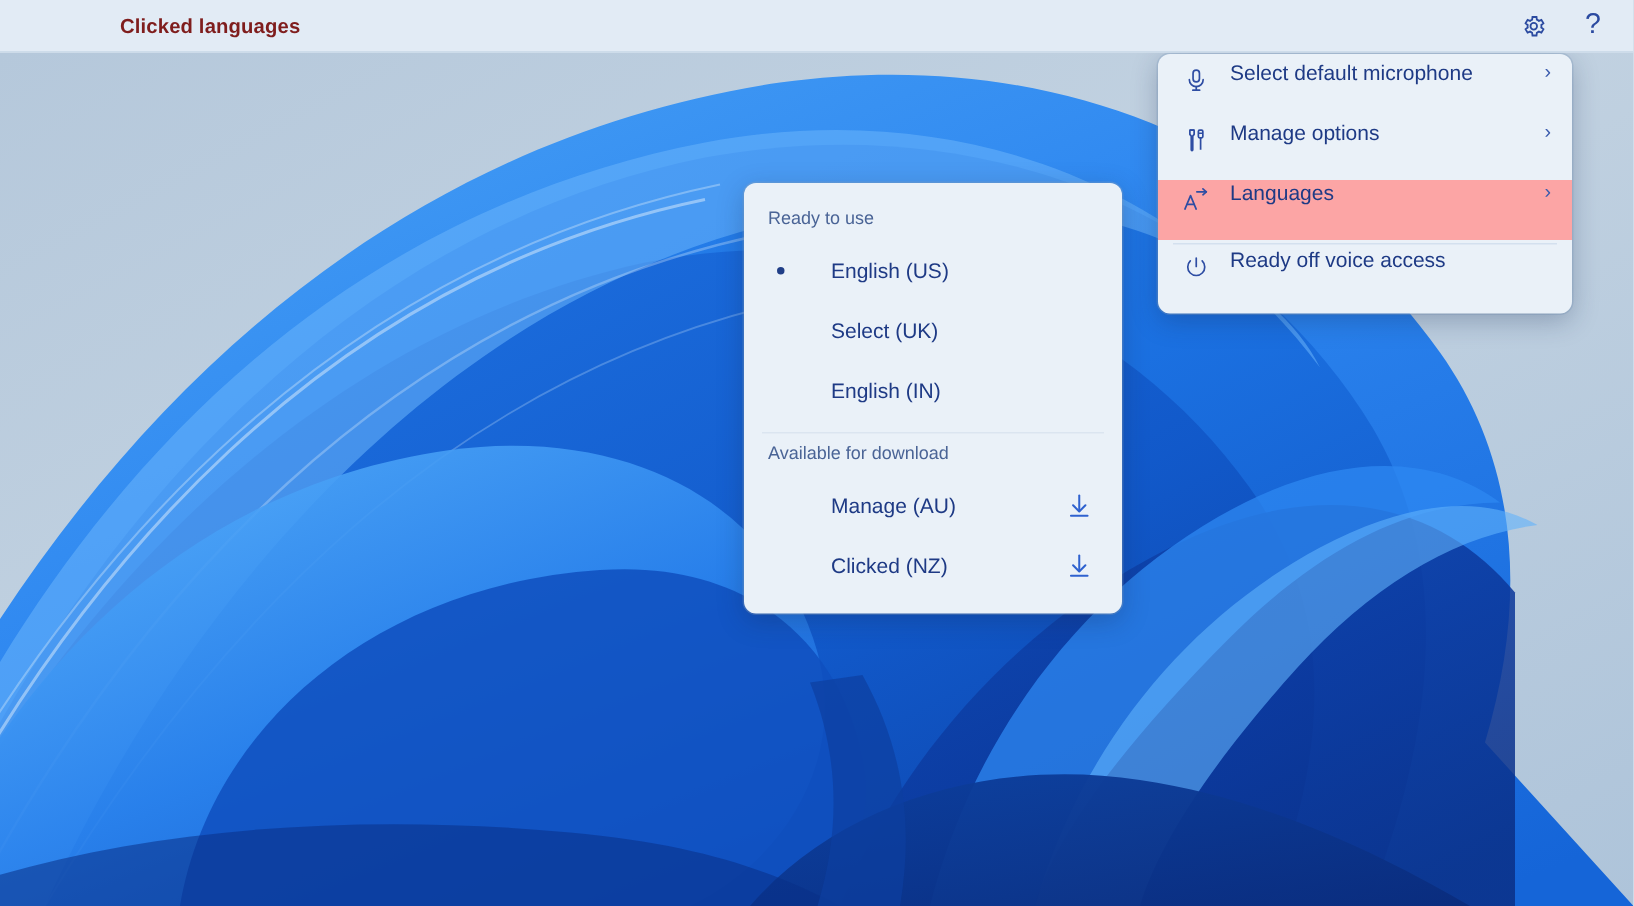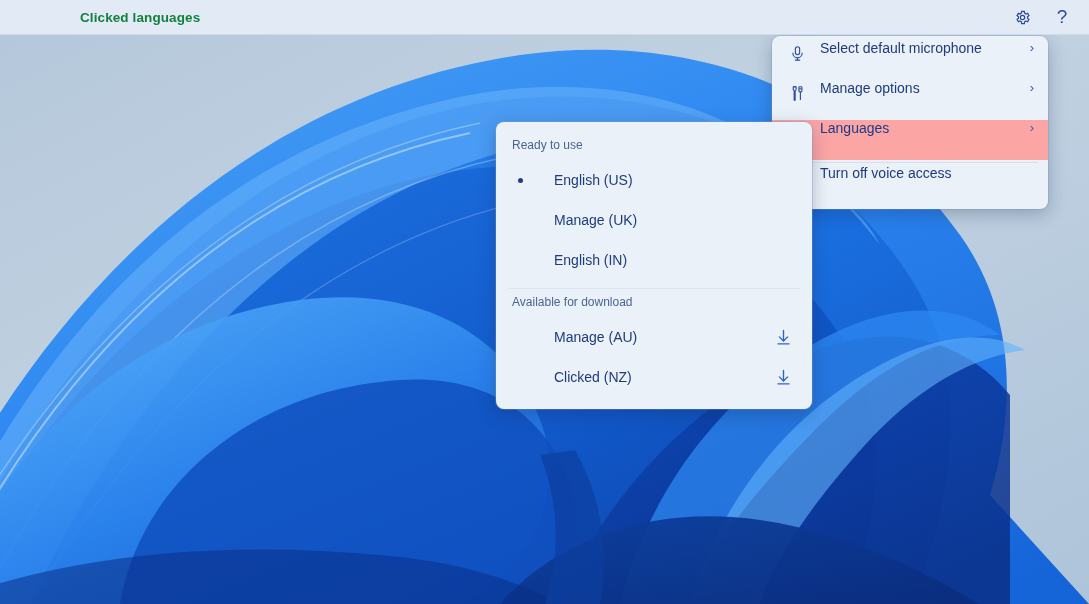--- a/index.html
+++ b/index.html
@@ -37,21 +37,21 @@
     background: #e2ebf5;
     display: flex;
     align-items: center;
     border-bottom: 1px solid #cddcea;
     z-index: 40;
   }
   #titlebar .title {
     margin-left: 80px;
     font-size: 13.5px;
     font-weight: bold;
-    color: #15803d;
+    color: #7f1d1d;
     letter-spacing: 0.1px;
   }
   #titlebar .tb-actions {
     margin-left: auto;
     display: flex;
     align-items: center;
     gap: 14px;
     padding-right: 14px;
   }
   .tb-btn {
@@ -114,21 +114,21 @@
   }
   .menu-sep {
     height: 1px;
     background: #d3e0ee;
     margin: 2px 10px;
   }
 
   
   #langpanel {
     left: 496px; top: 122px;
-    width: 316px;
+    width: 252px;
     padding: 10px 0 12px 0;
   }
   .lang-section-head {
     font-size: 12px;
     color: #4a6496;
     padding: 6px 0 8px 16px;
   }
   .lang-item {
     position: relative;
     display: flex;
@@ -307,39 +307,39 @@
 
     <div class="menu-sep"></div>
 
     <div class="menu-item">
       <span class="mi-icon">
         <svg width="17" height="17" viewBox="0 0 24 24" fill="none" stroke="currentColor" stroke-width="1.6" stroke-linecap="round">
           <path d="M12 2.8v8"></path>
           <path d="M17.6 5.6a8 8 0 1 1-11.2 0"></path>
         </svg>
       </span>
-      <span class="mi-label">Turn off voice access</span>
+      <span class="mi-label">Ready off voice access</span>
       <span class="mi-chev"></span>
     </div>
   </div>
 
   <div id="langpanel" class="panel">
 
     <div class="lang-section-head">Ready to use</div>
 
     <div class="lang-item">
       <span class="bullet">
           <span class="dot"></span>
         </span>
       <span class="lang-label">English (US)</span>
     </div>
 
     <div class="lang-item">
       <span class="bullet"></span>
-      <span class="lang-label">Manage (UK)</span>
+      <span class="lang-label">Select (UK)</span>
     </div>
 
     <div class="lang-item">
       <span class="bullet"></span>
       <span class="lang-label">English (IN)</span>
     </div>
 
     <div class="lang-sep"></div>
 
     <div class="lang-section-head">Available for download</div>

